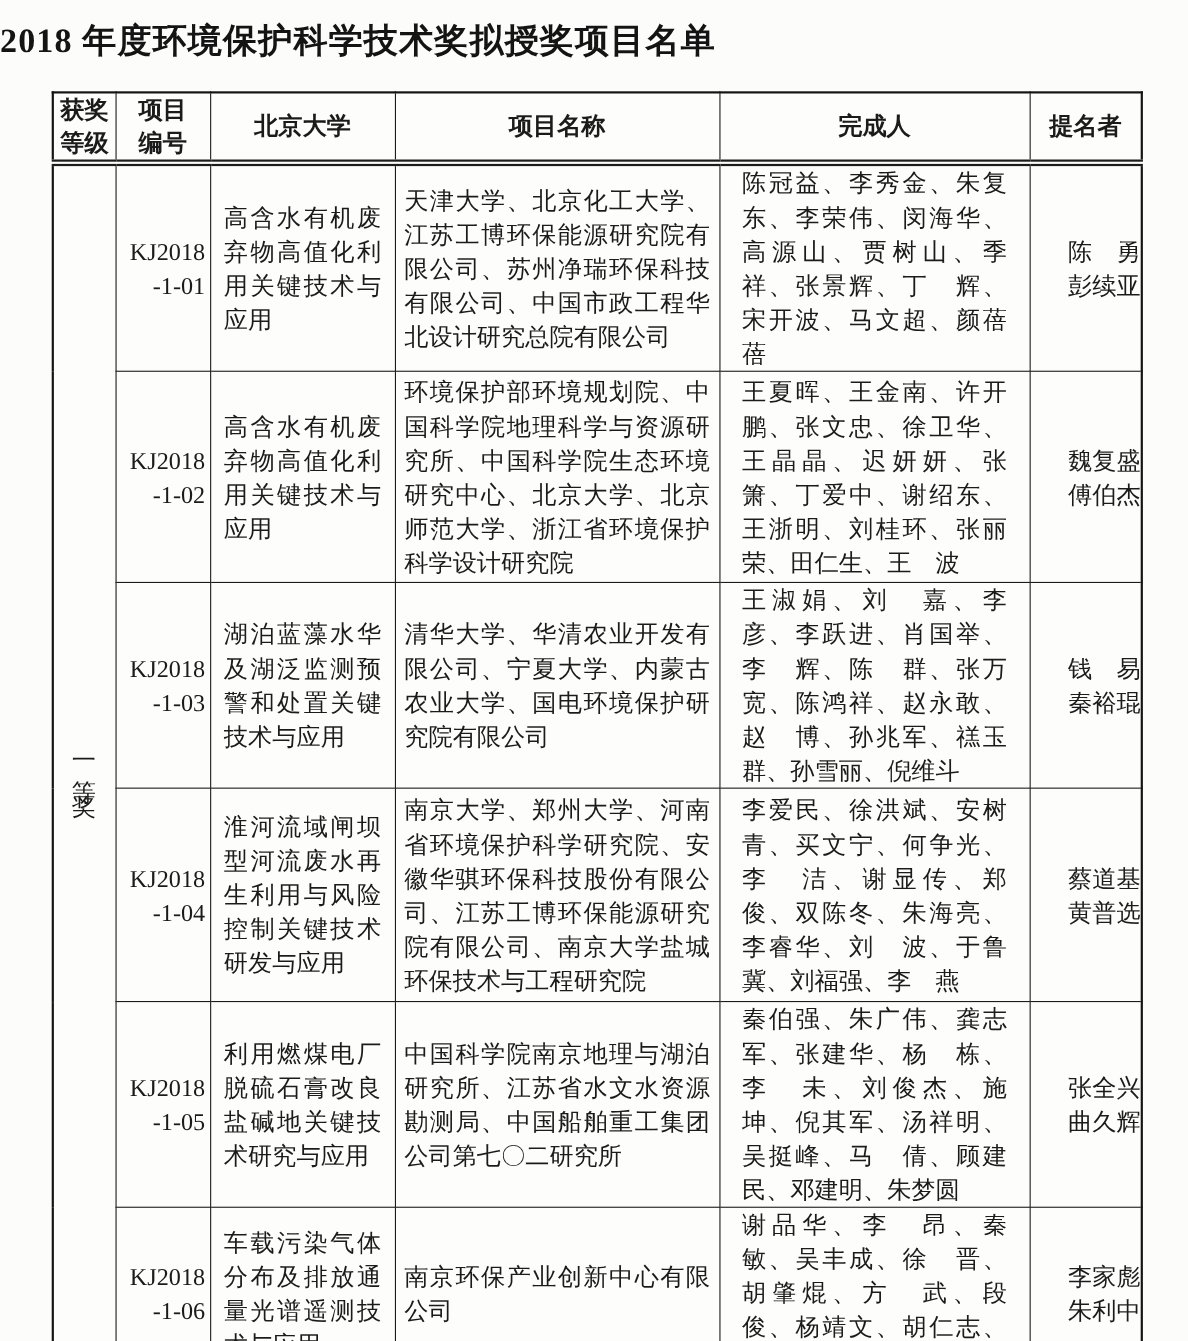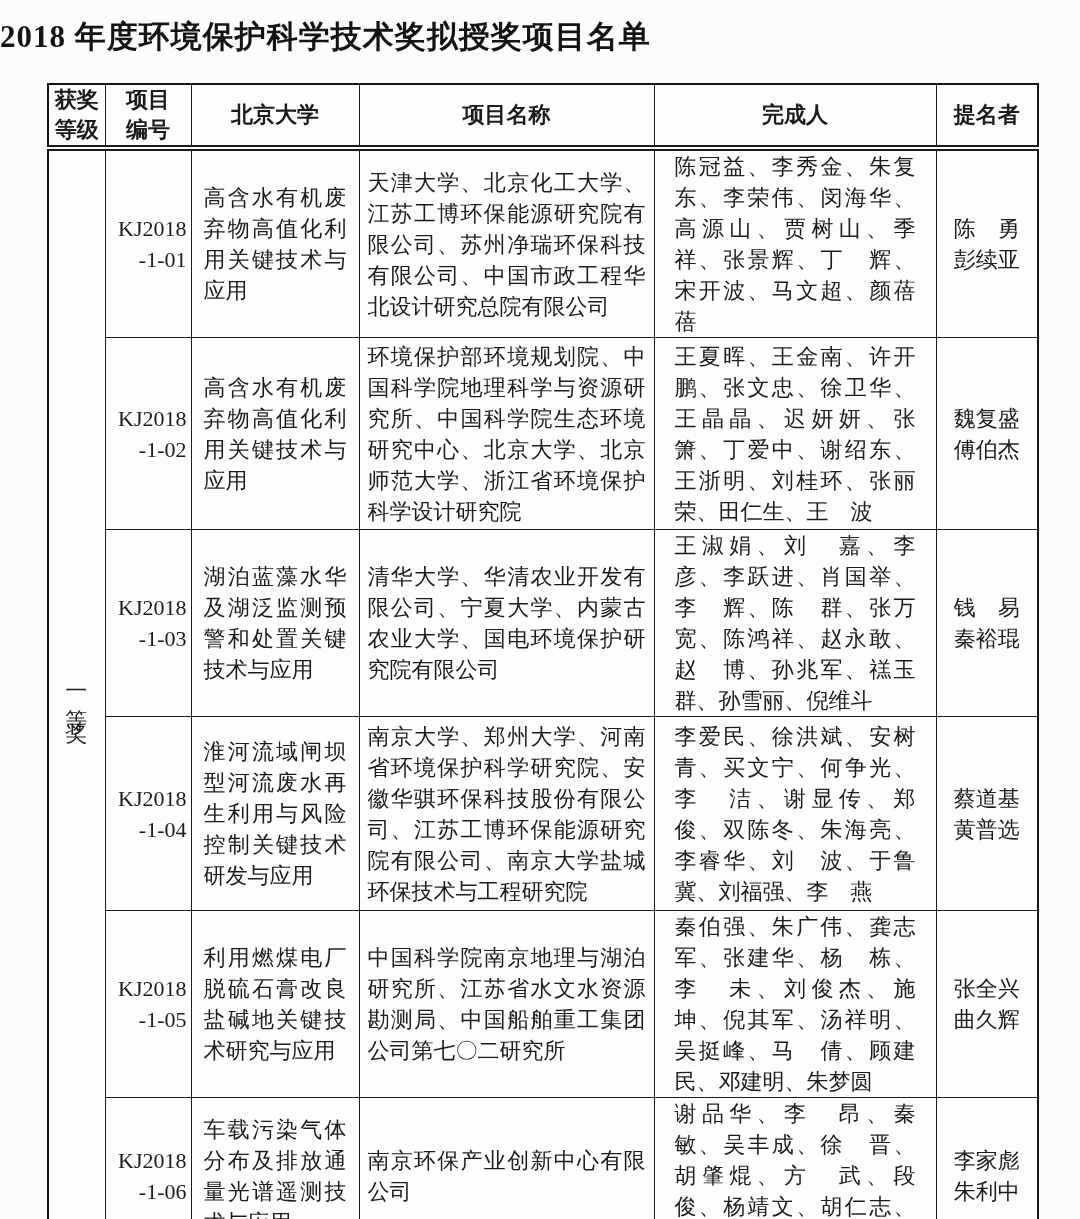--- a/index.html
+++ b/index.html
@@ -72,21 +72,21 @@
   }
   td.units {
     padding: 0 8px;
     text-align: justify;
   }
   td.people {
     padding: 0 20px;
     text-align: justify;
   }
   td.nominators {
-    text-align: center;
+    text-align: right;
     white-space: pre-line;
   }
 </style>
 </head>
 <body>
 
 <div class="page">
 
   <div class="doc-title">2018 年度环境保护科学技术奖拟授奖项目名单</div>
 

